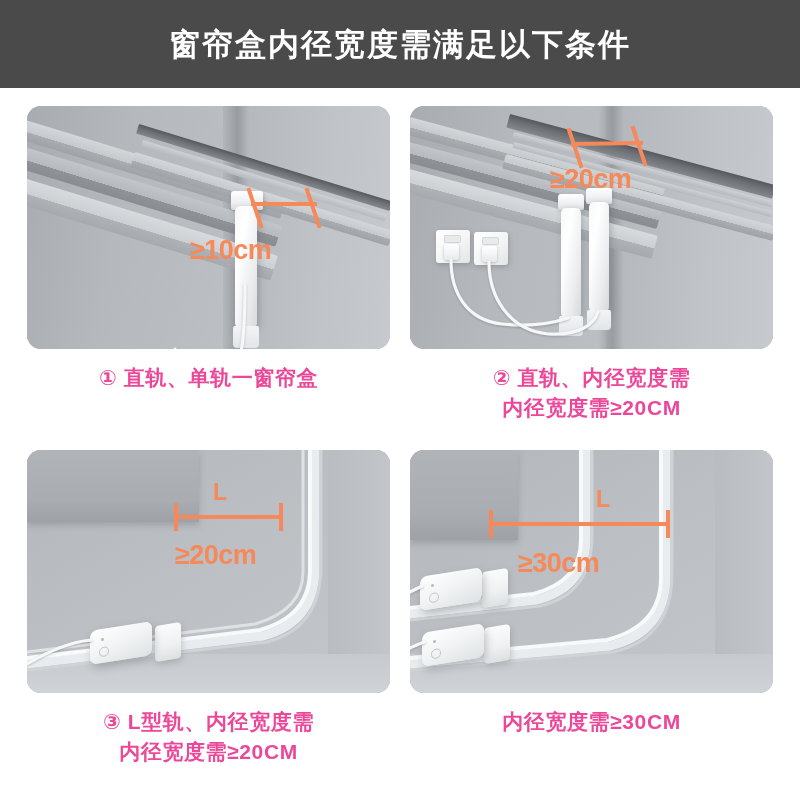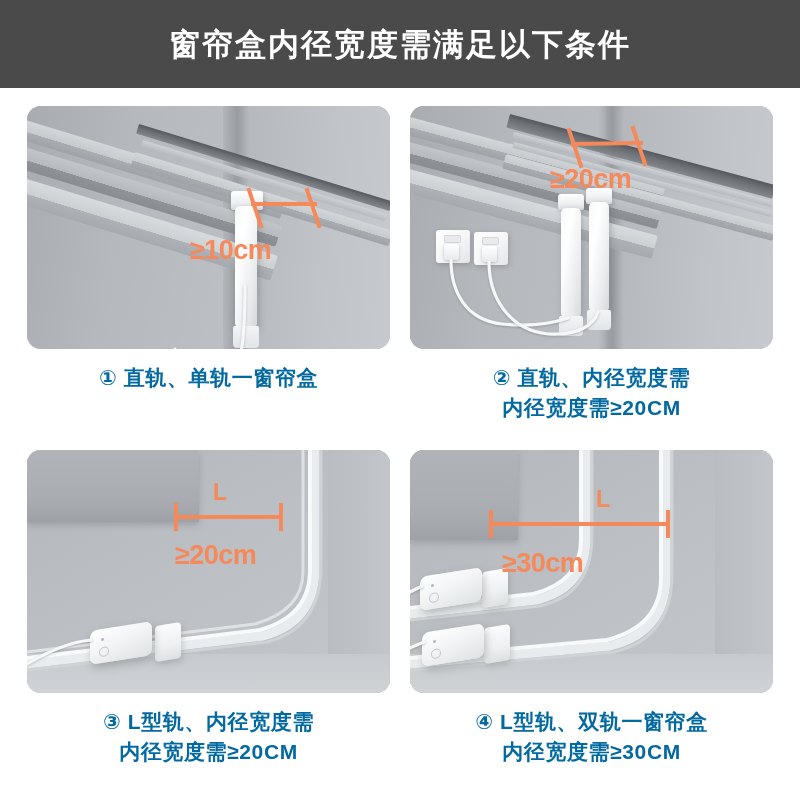--- a/index.html
+++ b/index.html
@@ -254,21 +254,21 @@
     font-size: 23px;
     font-weight: bold;
     color: #f5895a;
     line-height: 1;
   }
 
   
   .caption {
     margin-top: 14px;
     text-align: center;
-    color: #0369a1;
+    color: #ec4899;
     font-size: 21px;
     font-weight: bold;
     line-height: 1.42;
     letter-spacing: 0.6px;
   }
   .caption .line2 { display: block; }
 </style>
 </head>
 <body>
 
@@ -455,23 +455,22 @@
         <div class="l-letter" style="left:186px; top:38px;">L</div>
         <div class="dim" style="left:78px; top:62px;">
           <svg width="200" height="26" viewBox="0 0 200 26">
             <g stroke="#f5895a" stroke-width="4" stroke-linecap="square" fill="none">
               <line x1="3" y1="0" x2="3" y2="24"></line>
               <line x1="180" y1="0" x2="180" y2="24"></line>
               <line x1="3" y1="12" x2="180" y2="12"></line>
             </g>
           </svg>
         </div>
-        <div class="dim-label" style="left:92px; top:100px;">≥30cm</div>
+        <div class="dim-label" style="left:108px; top:100px;">≥30cm</div>
       </div>
 
       <div class="caption">
-        <span>④ L型轨、双轨一窗帘盒</span>
         <span class="line2">内径宽度需≥30CM</span>
       </div>
     </div>
 
   </div>
 </div>
 
 </body></html>

